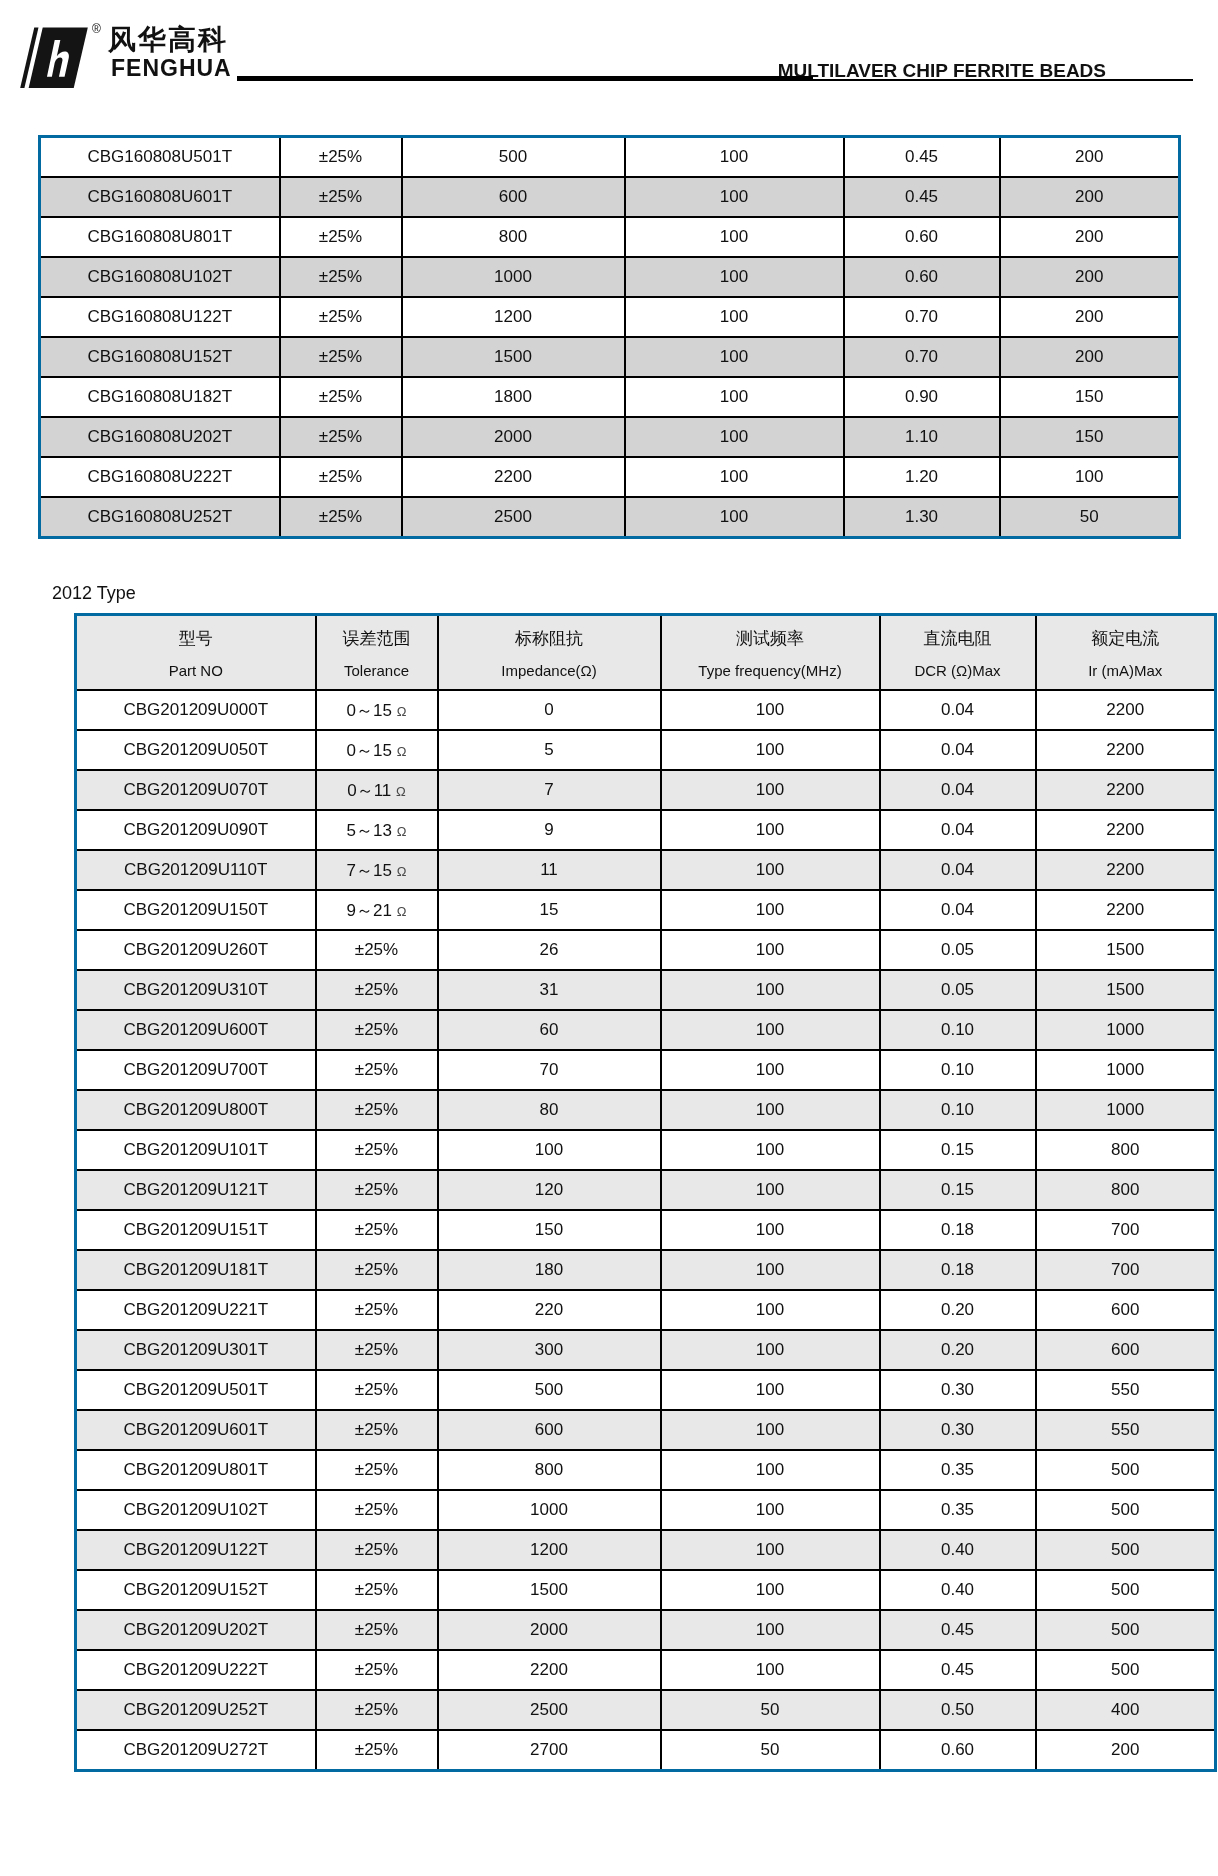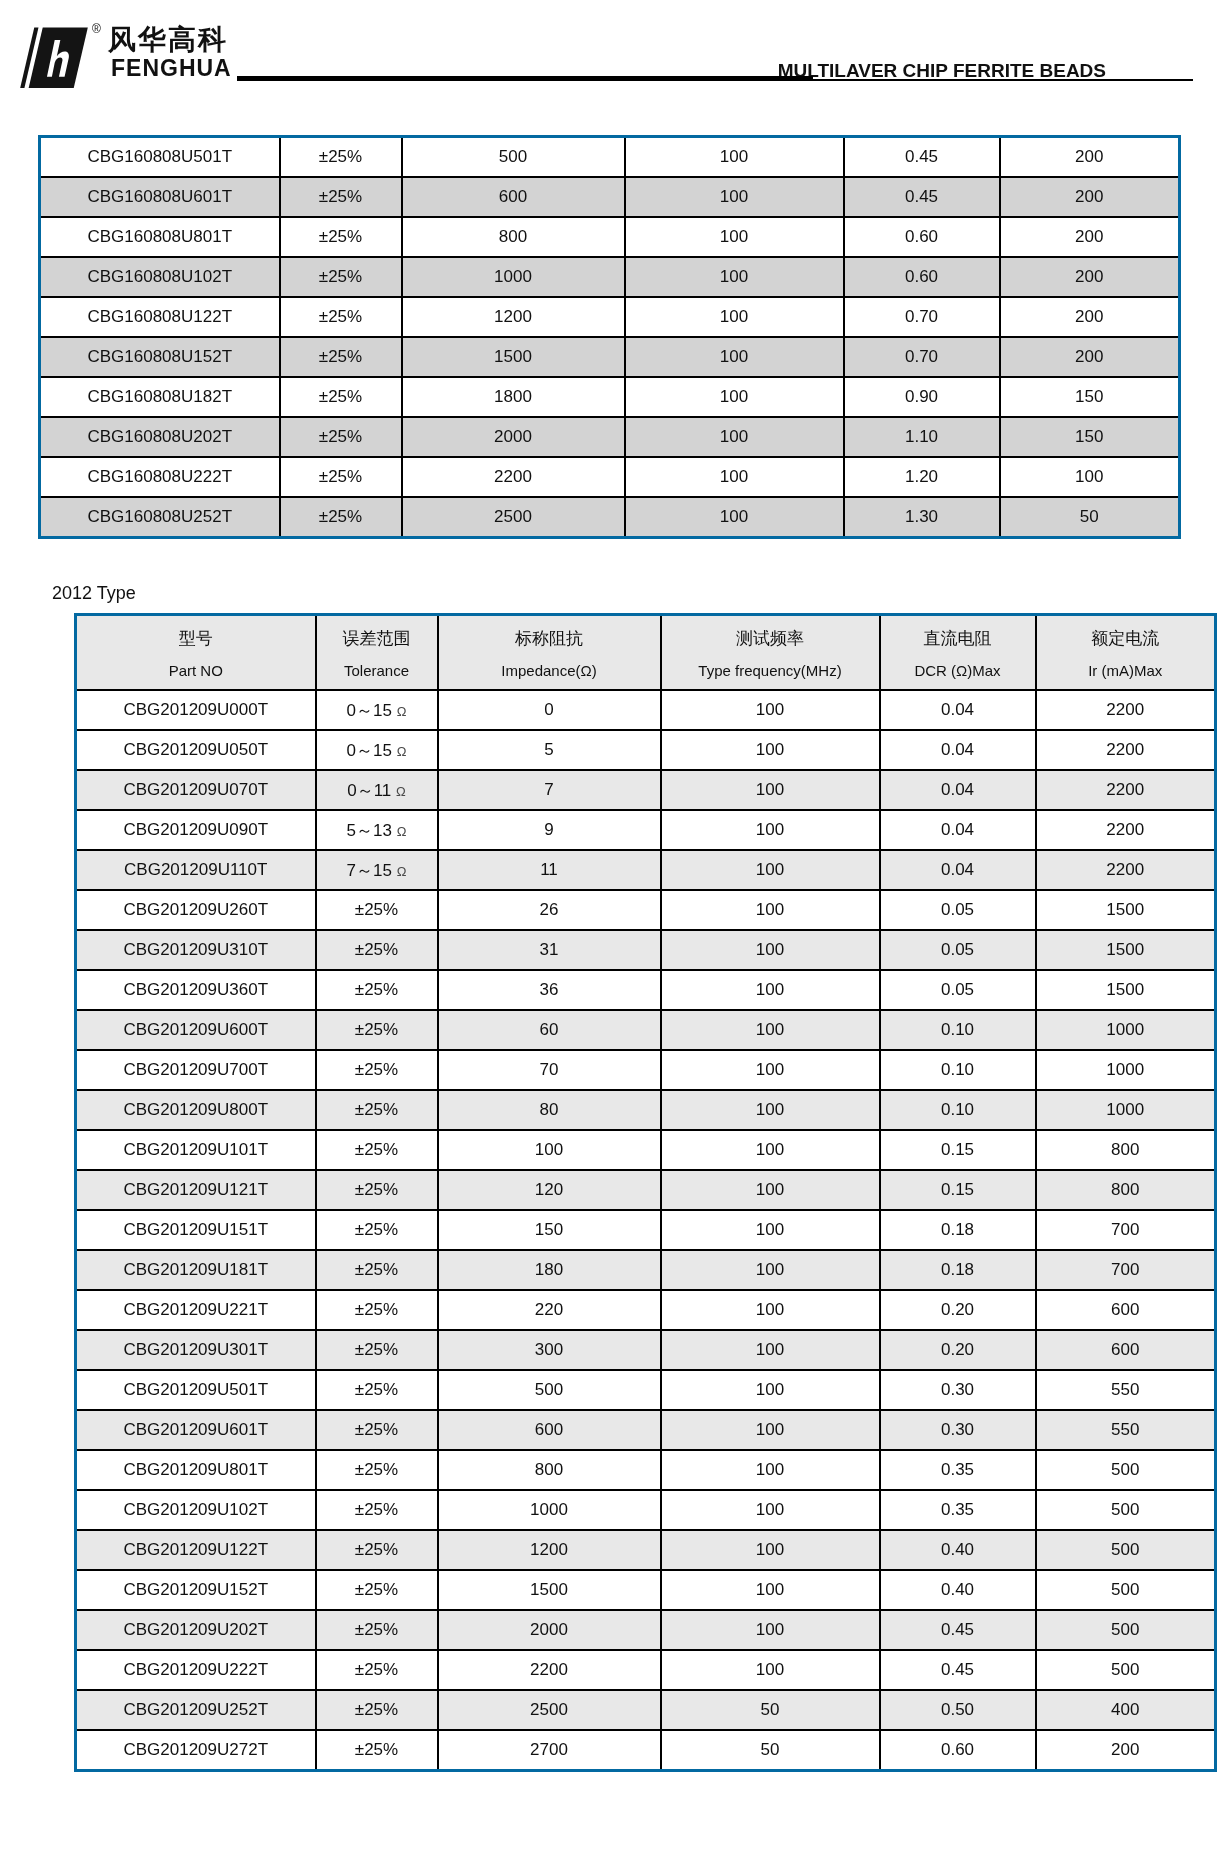--- a/index.html
+++ b/index.html
@@ -219,39 +219,39 @@
         </tr>
         <tr class="shaded">
           <td>CBG201209U110T</td>
           <td>7～15 <span class="ohm">Ω</span></td>
           <td>11</td>
           <td>100</td>
           <td>0.04</td>
           <td>2200</td>
         </tr>
         <tr>
+          <td>CBG201209U150T</td>
+          <td>9～21 <span class="ohm">Ω</span></td>
+          <td>15</td>
+          <td>100</td>
+          <td>0.04</td>
+          <td>2200</td>
+        </tr>
+        <tr>
           <td>CBG201209U260T</td>
           <td>±25%</td>
           <td>26</td>
           <td>100</td>
           <td>0.05</td>
           <td>1500</td>
         </tr>
         <tr class="shaded">
           <td>CBG201209U310T</td>
           <td>±25%</td>
           <td>31</td>
-          <td>100</td>
-          <td>0.05</td>
-          <td>1500</td>
-        </tr>
-        <tr>
-          <td>CBG201209U360T</td>
-          <td>±25%</td>
-          <td>36</td>
           <td>100</td>
           <td>0.05</td>
           <td>1500</td>
         </tr>
         <tr class="shaded">
           <td>CBG201209U600T</td>
           <td>±25%</td>
           <td>60</td>
           <td>100</td>
           <td>0.10</td>

